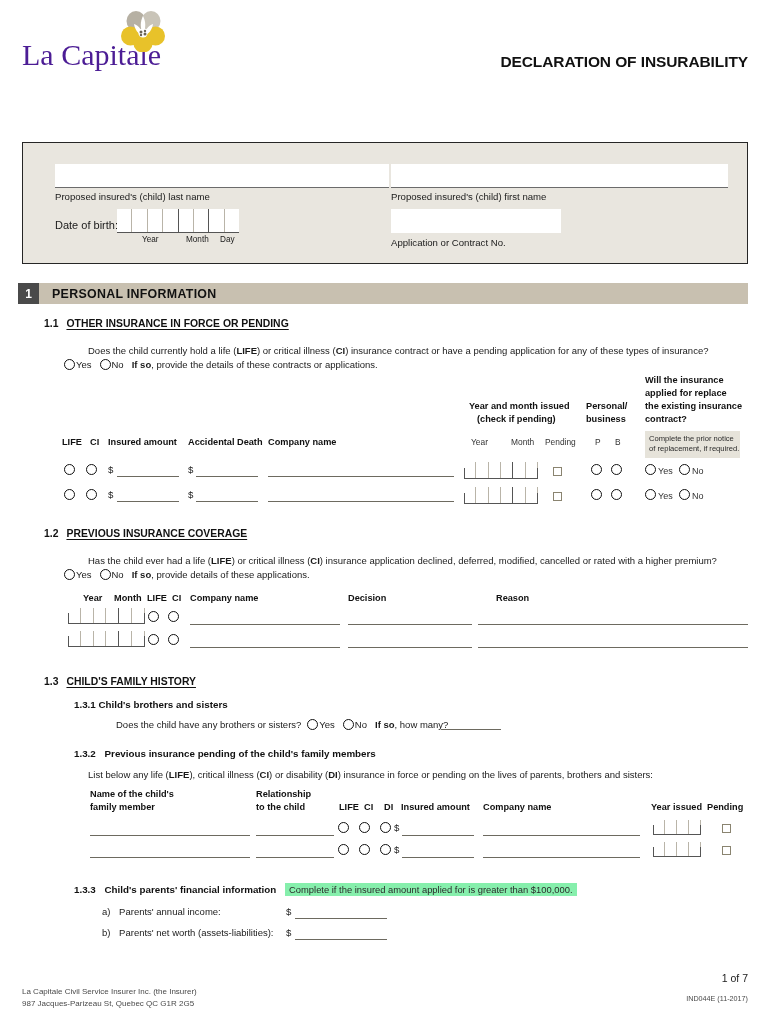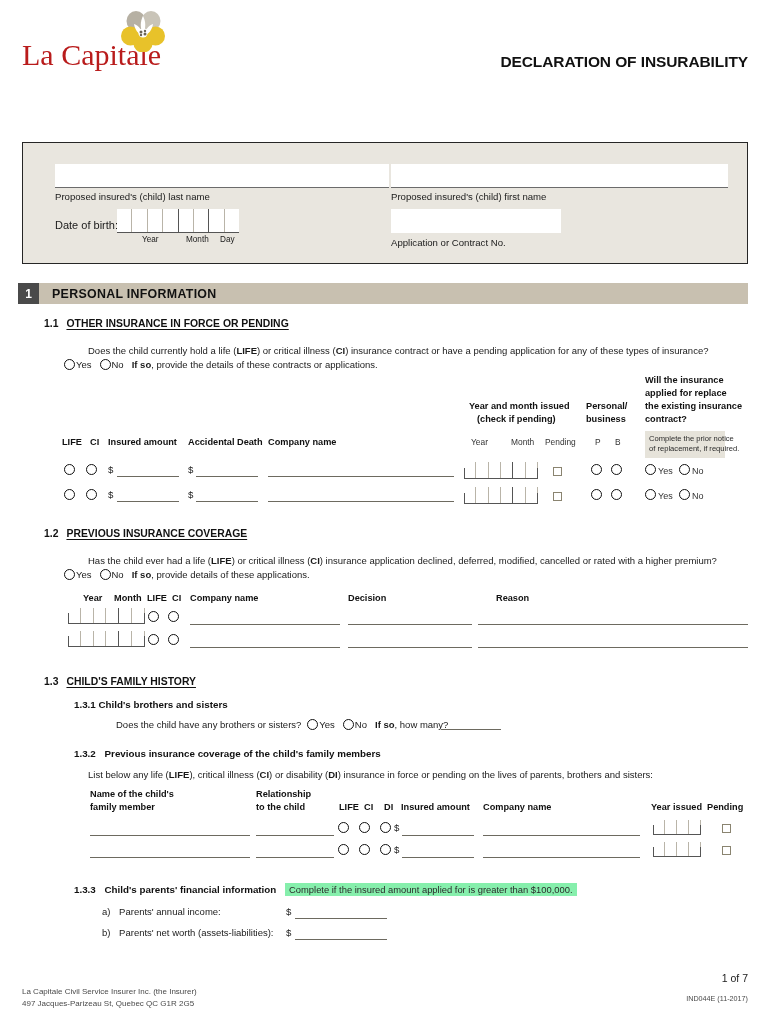--- a/index.html
+++ b/index.html
@@ -17,21 +17,21 @@
   
   .page-header {
     position: absolute; left: 0; top: 0; width: 770px; height: 130px;
   }
   .logo-block {
     position: absolute; left: 22px; top: 36px;
     display: flex; align-items: flex-end;
   }
   .logo-wordmark {
     font-family: "Liberation Serif", serif;
-    font-size: 30px; color: #b91c1c; letter-spacing: 0px;
+    font-size: 30px; color: #4c1d95; letter-spacing: 0px;
     line-height: 1; position: relative; top: 4px;
   }
   .logo-flower { position: absolute; left: 98px; top: -28px; }
 
   .doc-title {
     position: absolute; right: 22px; top: 52px;
     text-align: right;
     font-size: 15.5px; font-weight: bold; line-height: 1.28;
     letter-spacing: -0.1px; color: #111;
   }
@@ -217,21 +217,21 @@
 <div class="th" style="left:645px; top:375px;">Will the insurance</div>
 <div class="th" style="left:645px; top:388px;">applied for replace</div>
 <div class="th" style="left:645px; top:401px;">the existing insurance</div>
 <div class="th" style="left:645px; top:414px;">contract?</div>
 
 <div class="th" style="left:469px; top:401px;">Year and month issued</div>
 <div class="th" style="left:477px; top:414px;">(check if pending)</div>
 <div class="th" style="left:586px; top:401px;">Personal/</div>
 <div class="th" style="left:586px; top:414px;">business</div>
 
-<div class="note-box" style="left:645px; top:431px; width:80px;">
+<div class="note-box" style="left:645px; top:431px; width:95px;">
   <div>Complete the prior notice</div>
   <div>of replacement, if required.</div>
 </div>
 
 <div class="th-sm" style="left:471px; top:437px;">Year</div>
 <div class="th-sm" style="left:511px; top:437px;">Month</div>
 <div class="th-sm" style="left:545px; top:437px;">Pending</div>
 <div class="th-sm" style="left:595px; top:437px;">P</div>
 <div class="th-sm" style="left:615px; top:437px;">B</div>
 
@@ -358,21 +358,21 @@
   <span style="">Child's brothers and sisters</span>
 </div>
 
 <div class="rgroup" style="left:116px; top:719px;">
   <span style="margin-right:6px;">Does the child have any brothers or sisters?</span><span class="radio"></span><span class="lbl">Yes</span><span class="radio"></span><span class="lbl">No</span><b>If so</b><span>, how many?</span>
 </div>
 <div class="hline" style="left:441px; top:729px; width:60px;"></div>
 
 <div class="sub-h2" style="left:74px; top:748px;">
   <span>1.3.2</span>
-  <span style="margin-left:6px;">Previous insurance coverage of the child's family members</span>
+  <span style="margin-left:6px;">Previous insurance pending of the child's family members</span>
 </div>
 
 <div class="qtext" style="left:88px; top:769px;">
   List below any life (<b>LIFE</b>), critical illness (<b>CI</b>) or disability (<b>DI</b>) insurance in force or pending on the lives of parents, brothers and sisters:
 </div>
 
 <div class="th" style="left:90px; top:789px;">Name of the child's</div>
 <div class="th" style="left:90px; top:802px;">family member</div>
 <div class="th" style="left:256px; top:789px;">Relationship</div>
 <div class="th" style="left:256px; top:802px;">to the child</div>
@@ -440,16 +440,16 @@
 <div class="qtext" style="left:102px; top:927px;">
   <span>b)</span>
   <span style="margin-left:6px;">Parents' net worth (assets-liabilities):</span>
 </div>
 <div class="dollar" style="left:286px; top:927px;">$</div>
 <div class="hline" style="left:295px; top:939px; width:92px;"></div>
 
 <div class="footer-sep"></div>
 <div class="foot-l" style="top:986px;">
   <div>La Capitale Civil Service Insurer Inc. (the Insurer)</div>
-  <div>497 Jacques-Parizeau St, Quebec QC  G1R 2G5</div>
+  <div>987 Jacques-Parizeau St, Quebec QC  G1R 2G5</div>
 </div>
 <div class="foot-page">1 of 7</div>
 <div class="foot-code">IND044E (11-2017)</div>
 
 </body></html>

